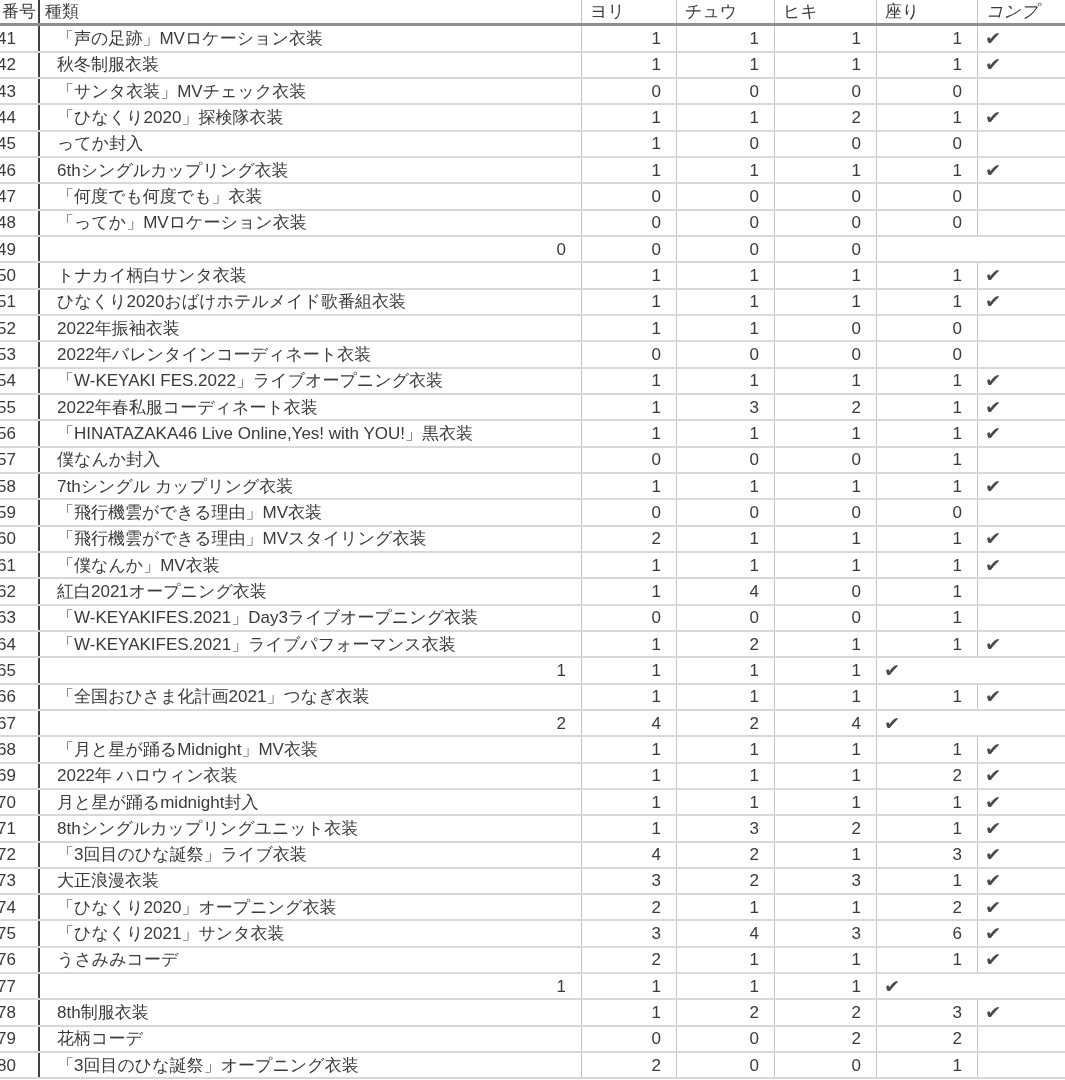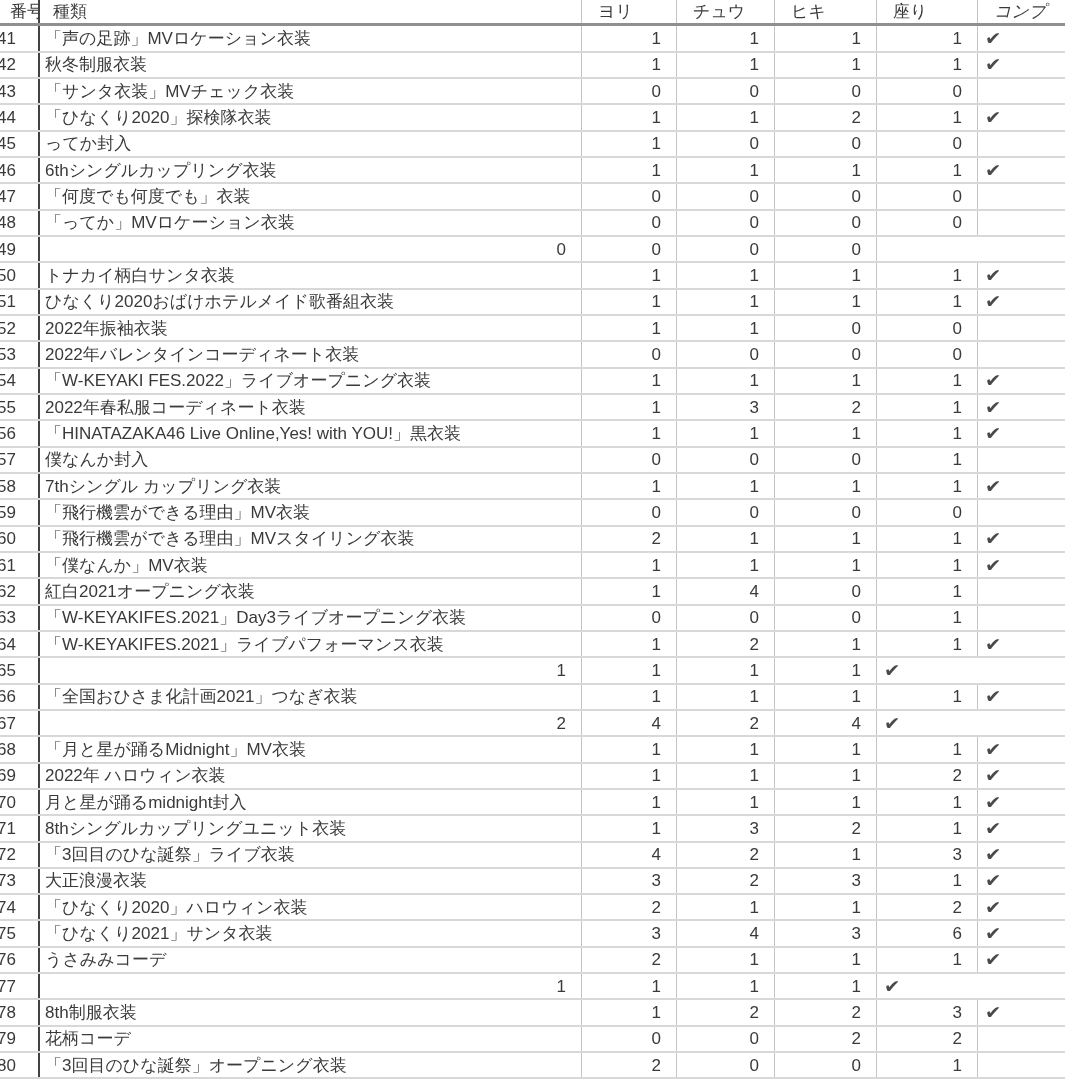--- a/index.html
+++ b/index.html
@@ -27,24 +27,24 @@
   .row.header{border-bottom:3px solid var(--header-rule);}
   .cell{
     box-sizing:border-box;
     border-right:1px solid var(--grid-line);
     display:flex;align-items:center;
     font-size:17px;line-height:1;
     white-space:nowrap;overflow:hidden;
   }
   .cell:last-child{border-right:none;font-style:italic;}
   .cell.no{justify-content:flex-end;padding-right:22px;border-right:2px solid var(--dark-divider);}
-  .cell.name{padding-left:5px;}
+  .cell.name{padding-left:17px;}
   .cell.num{justify-content:flex-end;padding-right:15px;}
   .cell.comp{justify-content:flex-start;padding-left:7px;}
-  .header .cell{justify-content:flex-start;padding-right:13px;margin-left:8px;}
+  .header .cell{justify-content:flex-start;padding-right:13px;}
   .header .cell.no{padding-left:2px;justify-content:flex-start;}
   .header .cell.name{padding-left:5px;}
   .header .cell.num{padding-left:8px;justify-content:flex-start;}
   .header .cell.comp{padding-left:8px;}
   .check{color:var(--check);font-weight:bold;font-size:19px;transform:rotate(3deg);}
 </style>
 </head>
 <body>
 
 <div class="sheet">
@@ -413,21 +413,21 @@
     <div class="cell num">3</div>
     <div class="cell num">2</div>
     <div class="cell num">3</div>
     <div class="cell num">1</div>
     <div class="cell comp">
       <span class="check">✔</span>
     </div>
   </div>
       <div class="row">
     <div class="cell no">74</div>
-    <div class="cell name">「ひなくり2020」ハロウィン衣装</div>
+    <div class="cell name">「ひなくり2020」オープニング衣装</div>
     <div class="cell num">2</div>
     <div class="cell num">1</div>
     <div class="cell num">1</div>
     <div class="cell num">2</div>
     <div class="cell comp">
       <span class="check">✔</span>
     </div>
   </div>
       <div class="row">
     <div class="cell no">75</div>

